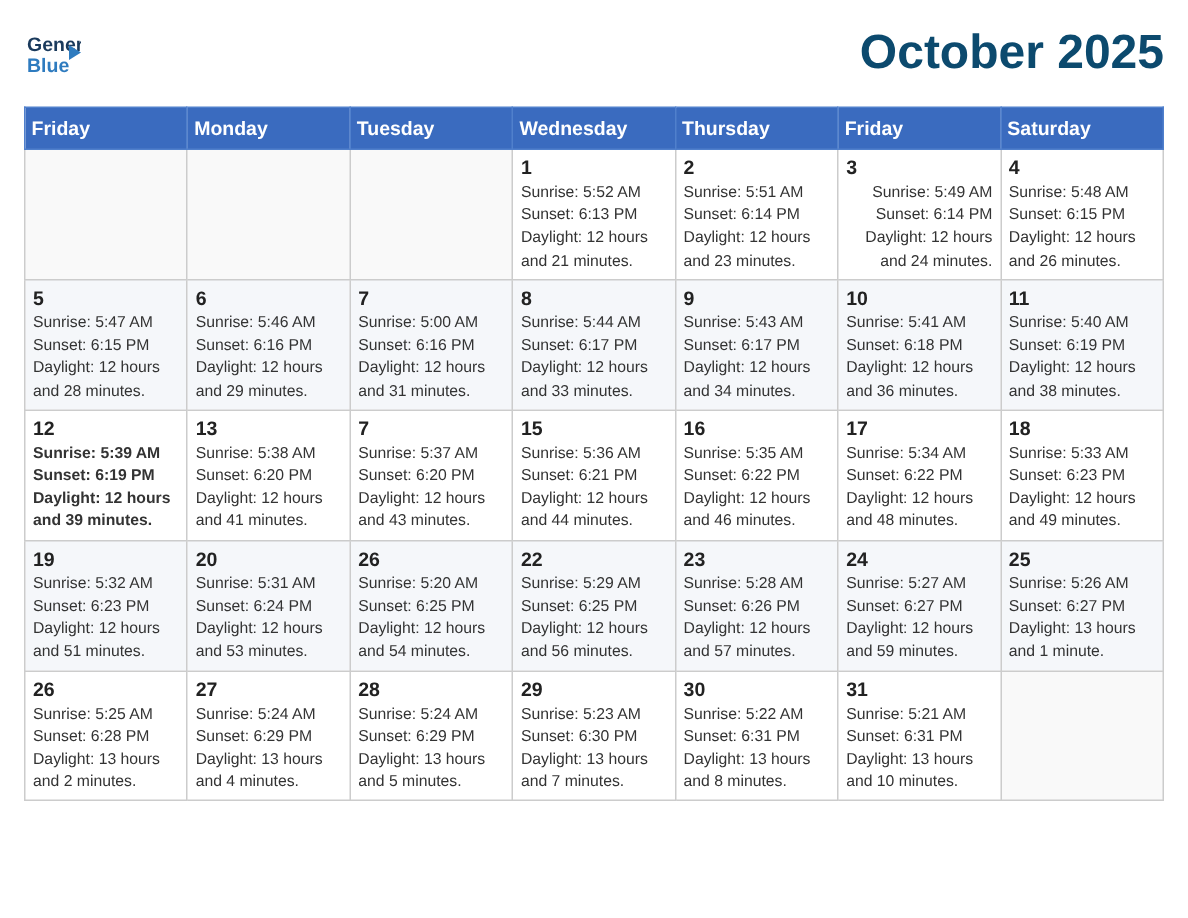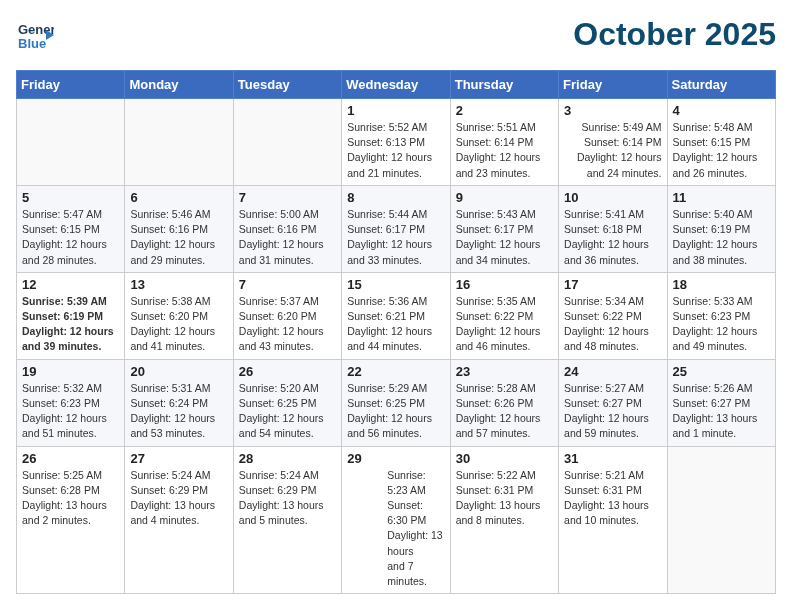--- a/index.html
+++ b/index.html
@@ -308,21 +308,21 @@
         </td>
         <td>
           <span class="day-number">28</span>
           <div class="day-info" style="white-space: pre-line;">Sunrise: 5:24 AM
 Sunset: 6:29 PM
 Daylight: 13 hours
 and 5 minutes.</div>
         </td>
         <td>
           <span class="day-number">29</span>
-          <div class="day-info" style="white-space: pre-line; margin-left: 40px;">Sunrise: 5:23 AM
+          <div class="day-info" style="white-space: pre-line;">Sunrise: 5:23 AM
 Sunset: 6:30 PM
 Daylight: 13 hours
 and 7 minutes.</div>
         </td>
         <td>
           <span class="day-number">30</span>
           <div class="day-info" style="white-space: pre-line;">Sunrise: 5:22 AM
 Sunset: 6:31 PM
 Daylight: 13 hours
 and 8 minutes.</div>

